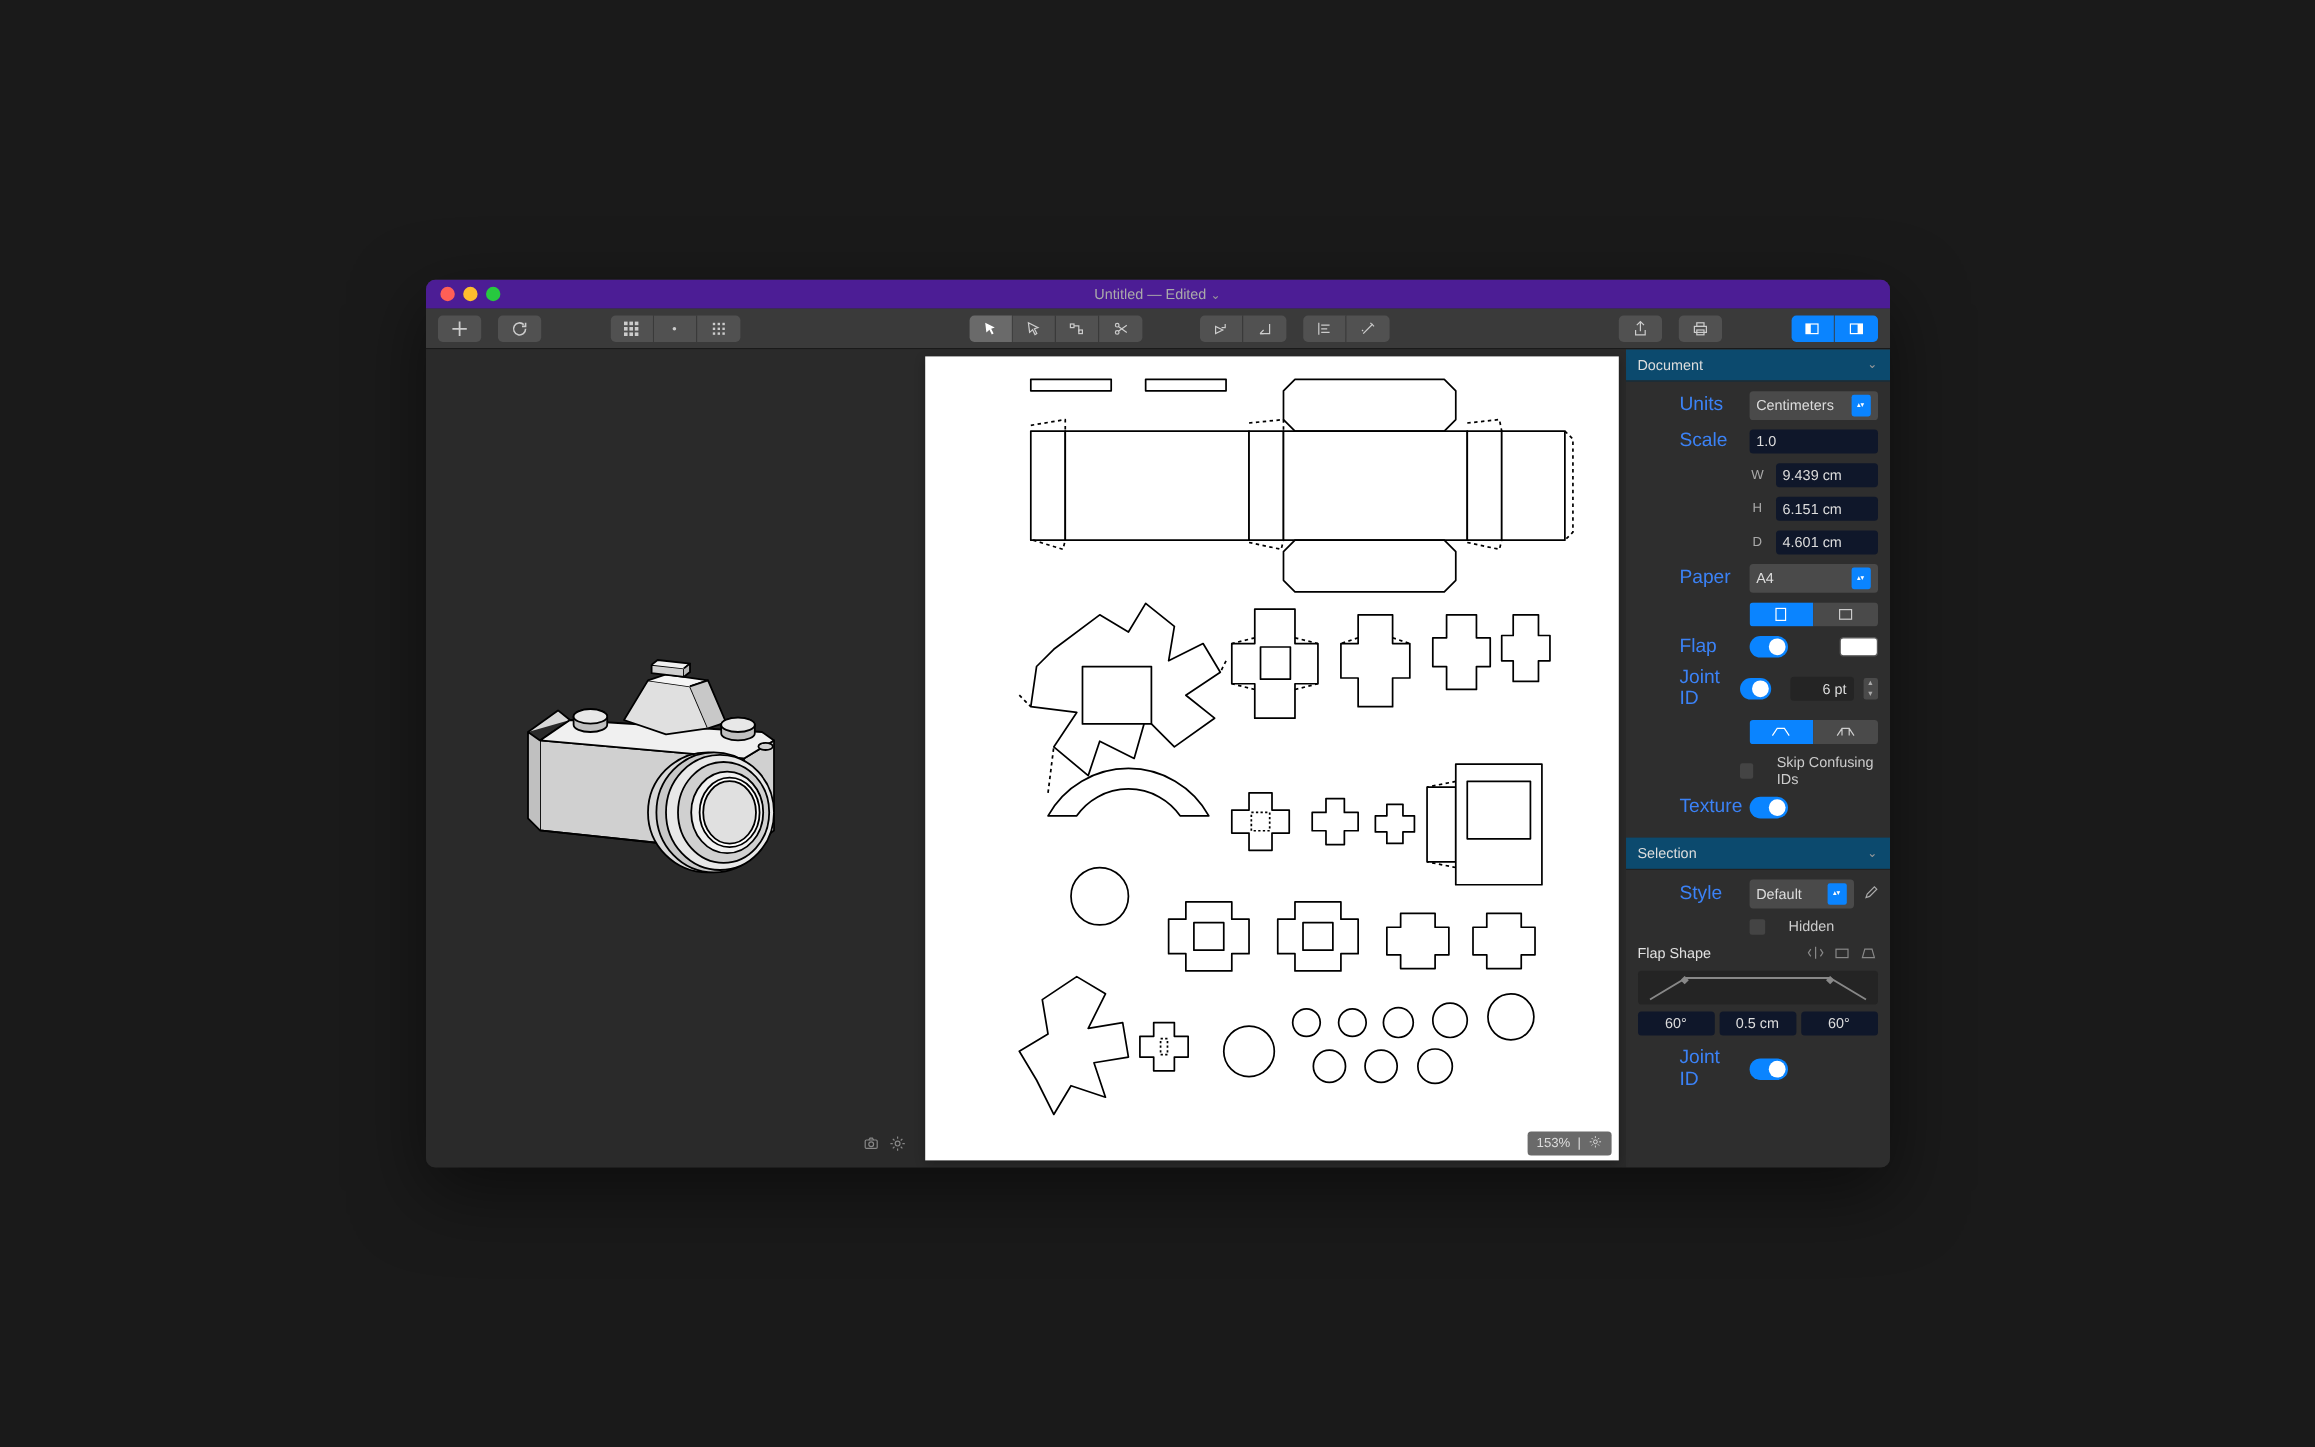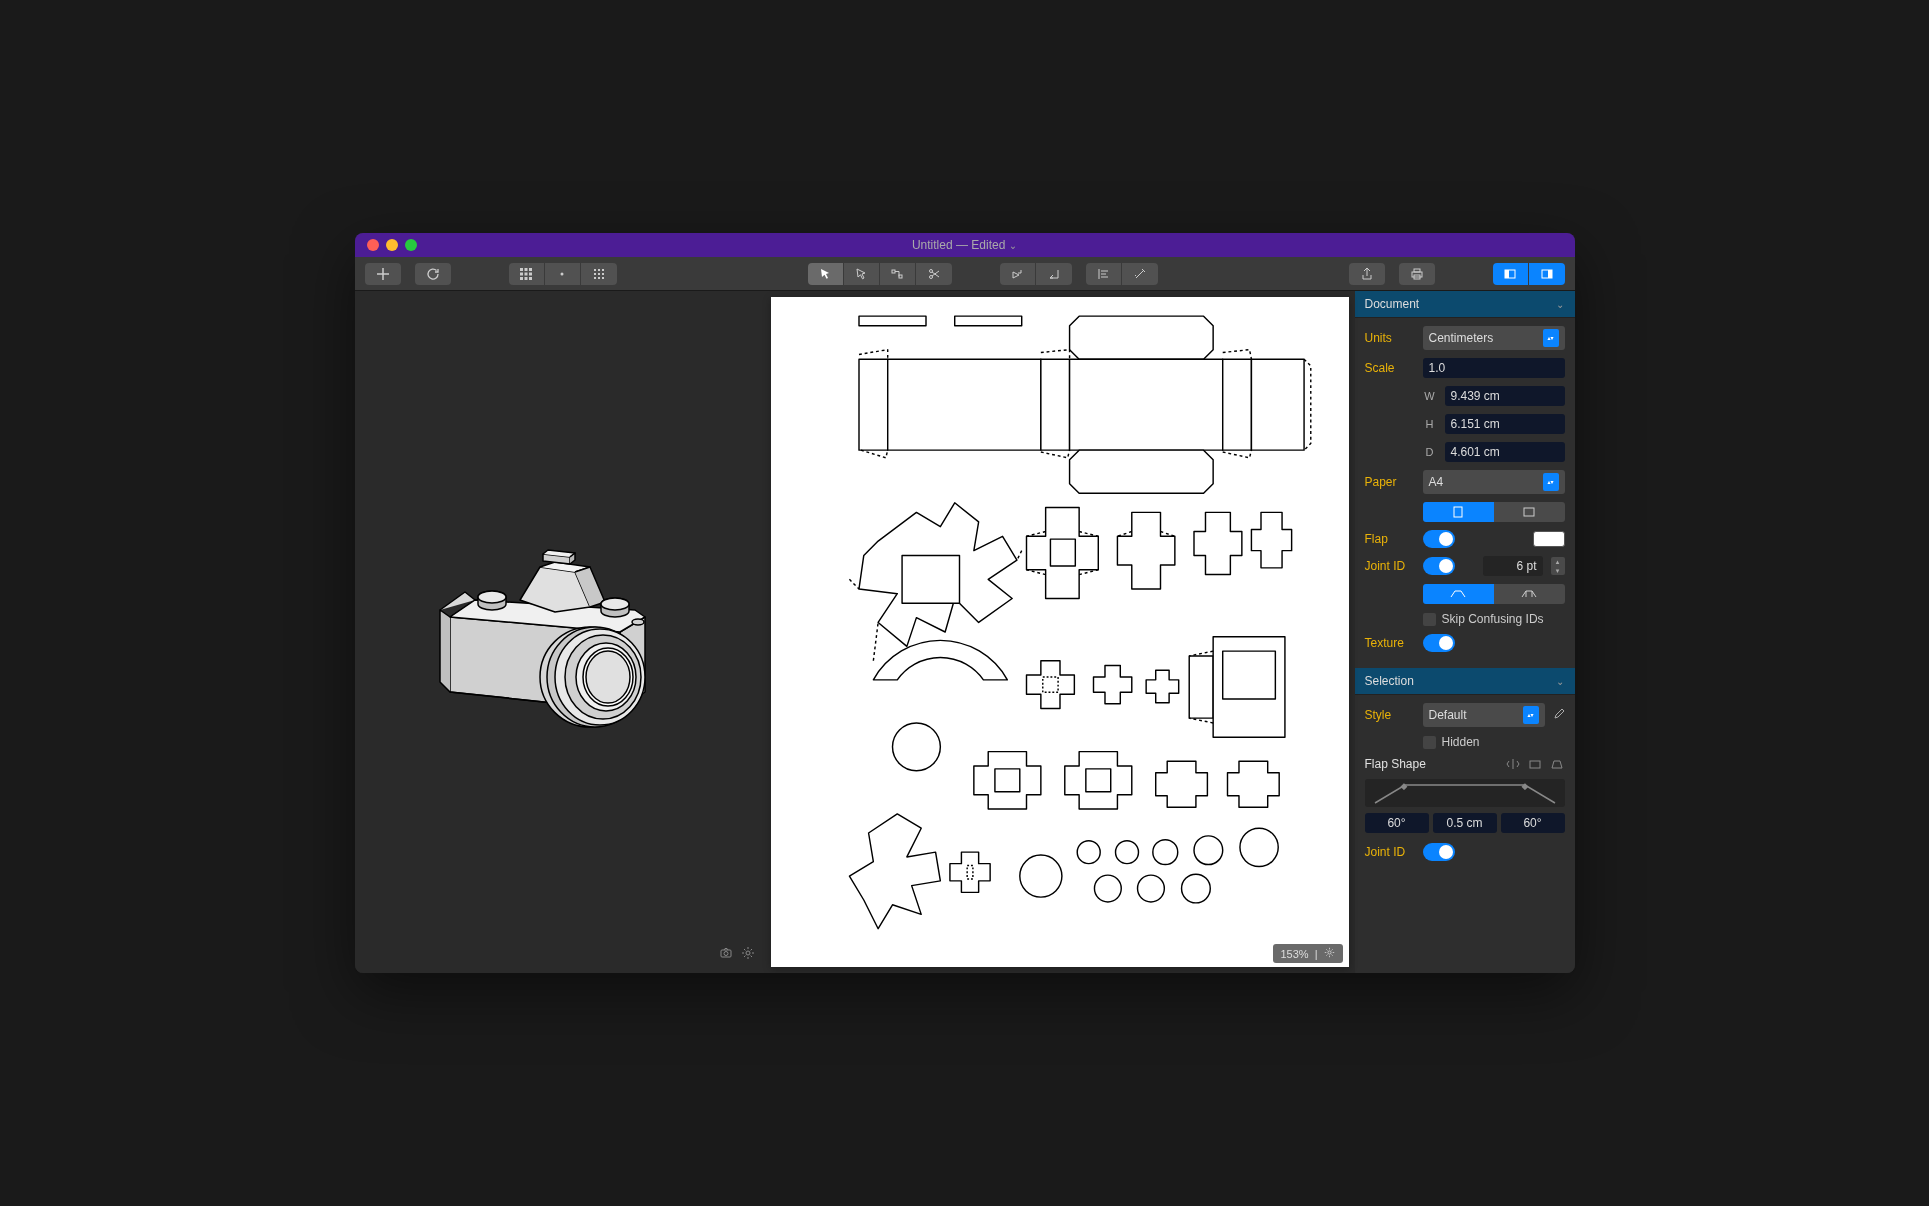--- a/index.html
+++ b/index.html
@@ -147,21 +147,21 @@
   color: #ddd;
   border-bottom: 1px solid #222;
 }
 .panel-body { padding: 8px 10px; }
 .row {
   display: flex;
   align-items: center;
   margin-bottom: 8px;
   gap: 8px;
 }
-.row-label { width: 50px; color: #eab308; font-size: 12px; }
+.row-label { width: 50px; color: #3b82f6; font-size: 16px; margin-left: 35px; }
 .row-label-sm { width: 14px; color: #aaa; font-size: 11px; text-align: center; }
 .select {
   flex: 1;
   background: #4a4a4a;
   border: none;
   color: #ddd;
   padding: 3px 6px;
   border-radius: 3px;
   font-size: 12px;
   position: relative;
@@ -224,21 +224,21 @@
   background: #fff;
   border-radius: 50%;
   top: 2px; right: 2px;
 }
 .color-swatch {
   width: 32px; height: 16px;
   background: #fff;
   border-radius: 3px;
   border: 1px solid #555;
 }
-.checkbox-row { display: flex; align-items: center; gap: 6px; color: #ccc; }
+.checkbox-row { display: flex; align-items: center; gap: 20px; color: #ccc; }
 .checkbox { width: 13px; height: 13px; background: #444; border-radius: 2px; }
 .stepper-input {
   background: #242424;
   color: #ddd;
   padding: 3px 6px;
   border-radius: 3px;
   font-size: 12px;
   text-align: right;
   width: 60px;
 }

